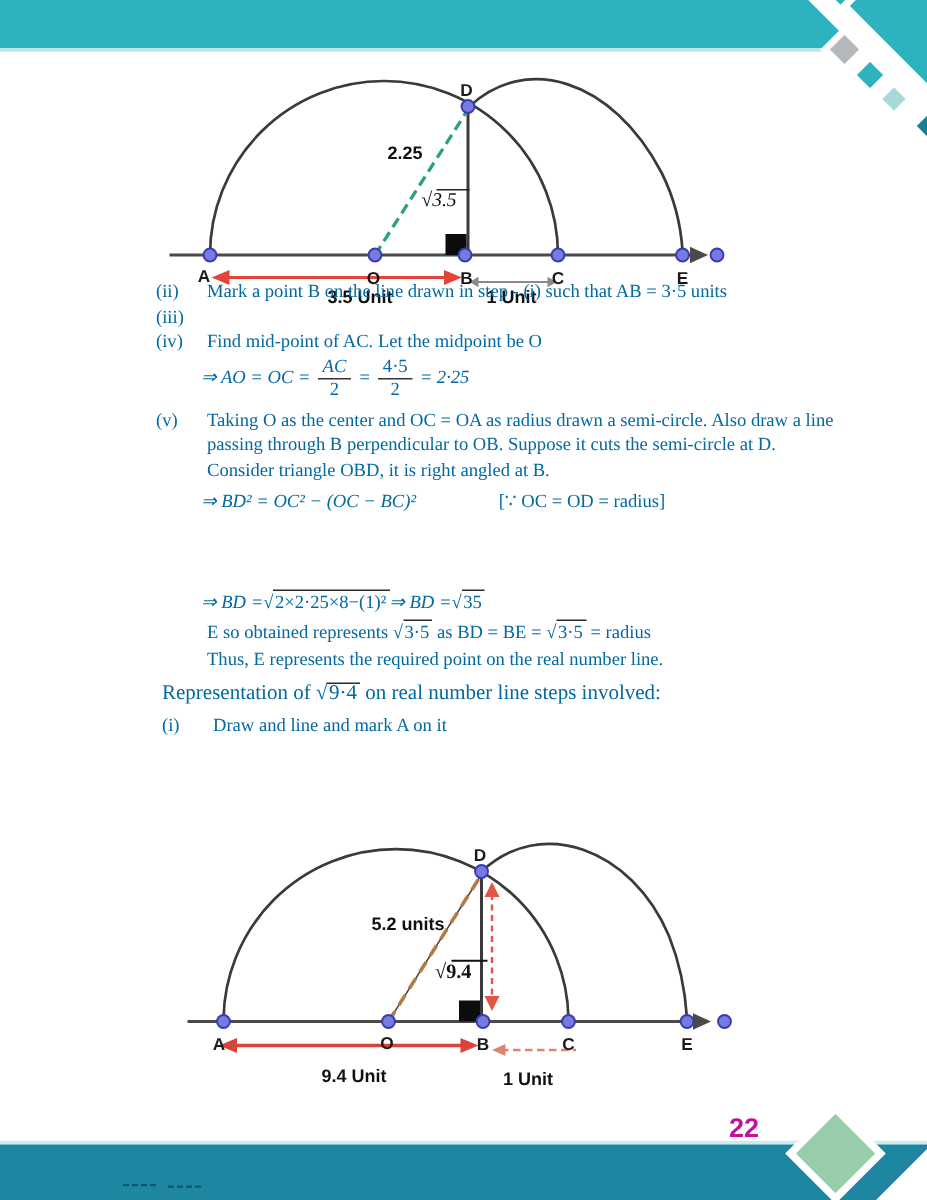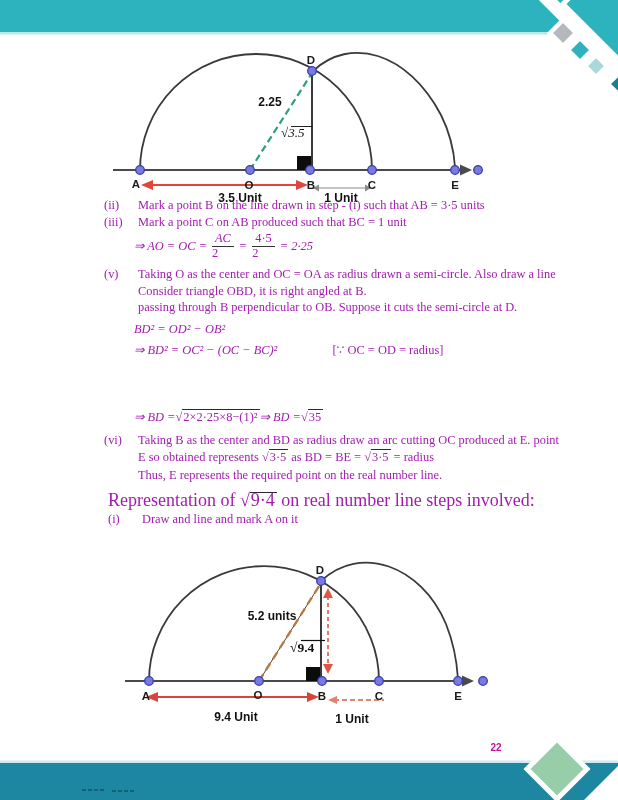--- a/index.html
+++ b/index.html
@@ -1,45 +1,45 @@
 <!DOCTYPE html>
 <html><head>
 <meta charset="utf-8">
 <style>
   html,body{margin:0;padding:0;background:#ffffff;}
   .page{position:relative;width:618px;height:800px;background:#fff;overflow:hidden;
         font-family:"Liberation Serif",serif;color:#222;}
   svg{position:absolute;overflow:visible;}
   
-  .content{position:absolute;left:104px;top:197px;width:420px;font-size:12.4px;line-height:16.5px;color:#a21caf;}
+  .content{position:absolute;left:104px;top:186px;width:420px;font-size:12.4px;line-height:16.5px;color:#0369a1;}
   .row{display:flex;white-space:nowrap;}
   .lbl{width:34px;flex:none;}
   .cont{margin-left:34px;white-space:nowrap;}
   .eq{margin-left:30px;white-space:nowrap;font-style:italic;}
   .eq .up{font-style:normal;}
   .mt2{margin-top:2px}.mt4{margin-top:4px}.mt5{margin-top:5px}.mt8{margin-top:8px}
   .mathv{}
   .fracline{display:flex;align-items:center;height:32px;}
-  .frac{display:inline-block;text-align:left;vertical-align:middle;margin:0 5px;font-style:italic;}
+  .frac{display:inline-block;text-align:center;vertical-align:middle;margin:0 5px;font-style:italic;}
   .frac .num{display:block;padding:0 3px 1px 3px;border-bottom:1px solid #333;line-height:13px;}
   .frac .den{display:block;line-height:13px;font-style:normal;}
   .sq{white-space:nowrap;}
   .sq .rad{font-style:normal;}
   .sq .bar{display:inline-block;border-top:1.2px solid #2a2a2a;padding:1px 2px 0 1px;line-height:12px;}
   .note{margin-left:52px;font-style:normal;margin-top:36px;}
-  .rep{margin-left:4px;white-space:nowrap;font-size:18px;}
+  .rep{margin-left:4px;white-space:nowrap;font-size:14px;}
   .bd4{display:flex;align-items:center;height:21px;margin-top:48px;}
   
   .ptlabel{font-family:"Liberation Sans",sans-serif;font-weight:bold;font-size:11.5px;fill:#1a1a1a;}
   .dimlabel{font-family:"Liberation Sans",sans-serif;font-weight:bold;font-size:12px;fill:#111;}
   .mathlabel{font-family:"Liberation Serif",serif;font-style:italic;font-size:13px;fill:#111;}
   .mathlabel2{font-family:"Liberation Serif",serif;font-weight:bold;font-size:13.5px;fill:#111;}
   
   .pagenum{position:absolute;left:483px;top:742px;width:26px;text-align:center;
-           font-family:"Liberation Sans",sans-serif;font-weight:bold;font-size:10px;color:#c410a0;}
+           font-family:"Liberation Sans",sans-serif;font-weight:bold;font-size:18px;color:#c410a0;}
 </style>
 </head>
 <body>
 
 <div class="page">
 
   <svg width="618" height="110" style="left:0;top:0">
     <rect x="0" y="0" width="618" height="32" fill="#2db3be"></rect>
     <rect x="0" y="32" width="618" height="2.5" fill="#b9e6ea"></rect>
     <line x1="534" y1="-14" x2="604" y2="56" stroke="#ffffff" stroke-width="13"></line>
@@ -96,65 +96,63 @@
 
   <div class="content">
 
     <div class="row">
       <span class="lbl">(ii)</span>
       <span><span>Mark a point B on the line drawn in step - (i) such that </span><span class="mathv">AB = 3·5 units</span></span>
     </div>
 
     <div class="row">
       <span class="lbl">(iii)</span>
-      <span>Mark a point C on AB produced such that BC = 1 unit</span>
-    </div>
-
+    </div>
+
+    <div class="row">
+      <span class="lbl">(iv)</span>
+      <span>Find mid-point of AC. Let the midpoint be O</span>
+    </div>
 
 
     <div class="eq fracline">
       <span>⇒ AO = OC = </span>
       <span class="frac">
           <span class="num">AC</span>
           <span class="den">2</span>
         </span>
       <span>=</span>
       <span class="frac">
           <span class="num up">4·5</span>
           <span class="den">2</span>
         </span>
       <span>= 2·25</span>
     </div>
 
     <div class="row mt4">
       <span class="lbl">(v)</span>
       <span>Taking O as the center and OC = OA as radius drawn a semi-circle. Also draw a line</span>
     </div>
+    <div class="cont">passing through B perpendicular to OB. Suppose it cuts the semi-circle at D.</div>
     <div class="cont">Consider triangle OBD, it is right angled at B.</div>
-    <div class="cont">passing through B perpendicular to OB. Suppose it cuts the semi-circle at D.</div>
-
-    <div class="eq mt5">BD² = OD² − OB²</div>
+
 
     <div class="eq mt5">
       <span>⇒ BD² = OC² − (OC − BC)²</span>
       <span class="note">[∵ OC = OD = radius]</span>
     </div>
 
 
     <div class="eq mt4 bd4">
       <span>⇒ BD = </span>
       <span class="sq"><span class="rad">√</span><span class="bar up">2×2·25×8−(1)²</span></span>
       <span> ⇒ BD = </span>
       <span class="sq"><span class="rad">√</span><span class="bar up">35</span></span>
     </div>
 
-    <div class="row mt4">
-      <span class="lbl">(vi)</span>
-      <span>Taking B as the center and BD as radius draw an arc cutting OC produced at E. point</span>
-    </div>
     <div class="cont" style="line-height:19px">
       <span>E so obtained represents </span><span class="sq"><span class="rad">√</span><span class="bar">3·5</span></span><span> as </span><span class="mathv">BD = BE = </span><span class="sq"><span class="rad">√</span><span class="bar">3·5</span></span><span> = radius</span>
     </div>
     <div class="cont">Thus, E represents the required point on the real number line.</div>
 
     <div class="rep mt8">
       <span>Representation of </span><span class="sq"><span class="rad">√</span><span class="bar">9·4</span></span><span> on real number line steps involved:</span>
     </div>
 
     <div class="row" style="margin-top:3px">

